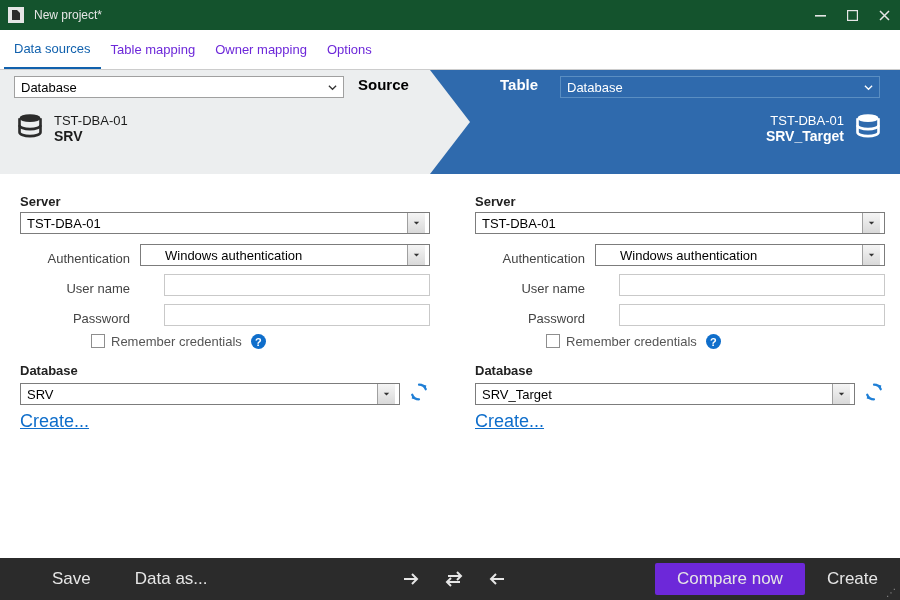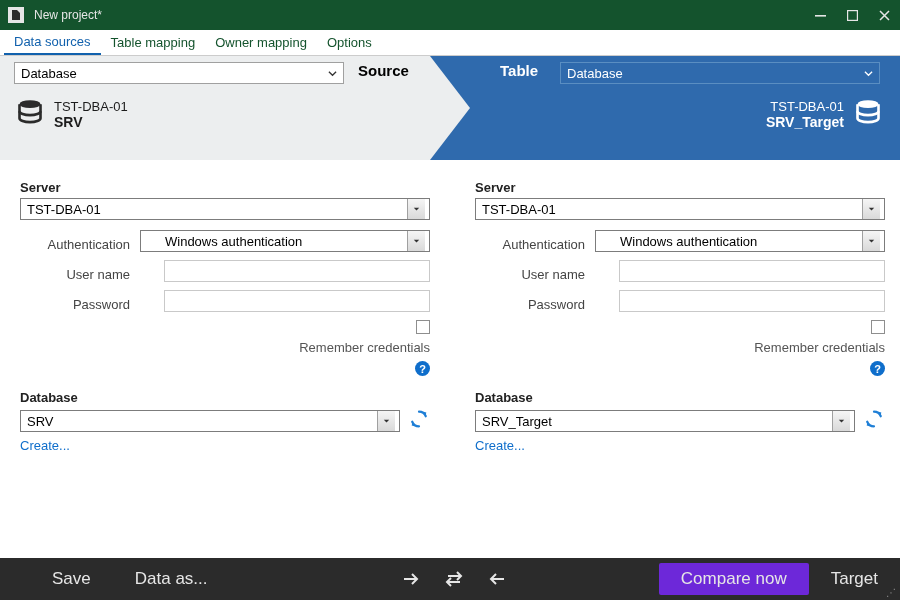--- a/index.html
+++ b/index.html
@@ -3,22 +3,22 @@
 <meta charset="utf-8">
 <style>
   * { box-sizing: border-box; font-family: "Segoe UI", Tahoma, sans-serif; }
   html, body { margin: 0; padding: 0; width: 900px; height: 600px; overflow: hidden; background: #fff; }
   .titlebar { height: 30px; background: #14532d; display: flex; align-items: center; color: #e6e6e6; }
   .titlebar .logo { width: 20px; height: 20px; margin: 0 8px 0 6px; display: flex; align-items: center; justify-content: center; }
   .titlebar .logo svg { width: 16px; height: 16px; }
   .titlebar .title { font-size: 12px; flex: 1; }
   .winbtn { width: 32px; height: 30px; display: flex; align-items: center; justify-content: center; color: #e6e6e6; cursor: pointer; }
   .winbtn svg { width: 11px; height: 11px; }
-  .tabbar { height: 26px; background: #fff; display: flex; align-items: stretch; border-bottom: 1px solid #ccc; padding-left: 4px; }
-  .tab { font-size: 13px; color: #14532d; padding: 0 10px; display: flex; align-items: center; cursor: pointer; }
+  .tabbar { height: 40px; background: #fff; display: flex; align-items: stretch; border-bottom: 1px solid #ccc; padding-left: 4px; }
+  .tab { font-size: 13px; color: #6d28d9; padding: 0 10px; display: flex; align-items: center; cursor: pointer; }
   .tab.active { color: #1161ad; border-bottom: 2px solid #1161ad; }
   .srcbar { height: 104px; position: relative; background: #eceeef; }
   .srcbar .right { position: absolute; left: 430px; right: 0; top: 0; bottom: 0; background: #2f6aad; }
   .srcbar .arrow { position: absolute; left: 430px; top: 0; width: 0; height: 0; border-top: 52px solid transparent; border-bottom: 52px solid transparent; border-left: 40px solid #eceeef; }
   .type-dd { position: absolute; left: 14px; top: 6px; width: 330px; height: 22px; background: #fff; border: 1px solid #a0a0a0; font-size: 13px; display: flex; align-items: center; padding: 0 6px; cursor: pointer; }
   .type-dd .caret, .combo .caret { margin-left: auto; }
   .type-dd.right-dd { left: 560px; width: 320px; background: #2f6aad; border-color: #5a8ec2; color: #fff; }
   .src-label { position: absolute; left: 358px; top: 6px; font-weight: bold; font-size: 15px; }
   .tgt-label { position: absolute; left: 500px; top: 6px; font-weight: bold; font-size: 15px; color: #fff; }
   .db-block-left { position: absolute; left: 16px; top: 42px; display: flex; align-items: center; gap: 10px; color: #1c1c1c; }
@@ -32,28 +32,28 @@
   .col.left { left: 20px; }
   .col.right { left: 475px; }
   .fld-label { font-size: 13px; color: #222; margin-bottom: 3px; }
   .fld-label.bold { font-weight: bold; }
   .combo { height: 22px; border: 1px solid #7c7c7c; background: #fff; display: flex; align-items: center; font-size: 13px; padding: 0 4px 0 6px; cursor: pointer; margin-bottom: 10px; }
   .combo .btn { width: 18px; height: 20px; margin-left: auto; background: linear-gradient(#f5f5f5,#d9d9d9); border-left: 1px solid #a0a0a0; display: flex; align-items: center; justify-content: center; }
   .row { display: flex; align-items: flex-end; margin-bottom: 8px; }
   .row .lbl { width: 120px; text-align: right; font-size: 13px; color: #444; padding-right: 10px; }
   .row .ctl { flex: 1; padding-left: 24px; }
   .textbox { height: 22px; border: 1px solid #c9c9c9; background: #fff; width: 100%; }
-  .remember { display: flex; align-items: flex-end; gap: 6px; font-size: 13px; color: #555; margin-left: 71px; cursor: pointer; margin-bottom: 14px; flex-direction: column; }
+  .remember { display: flex; align-items: flex-start; gap: 6px; font-size: 13px; color: #555; margin-left: 71px; cursor: pointer; margin-bottom: 14px; }
   .remember .cb { width: 14px; height: 14px; border: 1px solid #8e8e8e; background: #fff; }
   .help-icon { width: 15px; height: 15px; border-radius: 50%; background: #0f6ecb; color: #fff; font-size: 11px; font-weight: bold; display: inline-flex; align-items: center; justify-content: center; margin-left: 3px; cursor: pointer; }
   .db-row { display: flex; align-items: center; gap: 8px; }
   .db-row .combo { flex: 1; margin-bottom: 0; }
   .refresh-icon svg { width: 22px; height: 22px; }
   .refresh-icon { cursor: pointer; }
-  .create-link { color: #0f6ecb; font-size: 13px; cursor: pointer; margin-top: 4px; display: inline-block; }
+  .create-link { color: #0f6ecb; text-decoration: underline; font-size: 18px; cursor: pointer; margin-top: 4px; display: inline-block; }
   .footer { position: absolute; left: 0; right: 0; bottom: 0; height: 42px; background: #2b2b2b; display: flex; align-items: center; color: #e6e6e6; }
   .fbtn { font-size: 17px; padding: 0 22px; height: 32px; display: flex; align-items: center; justify-content: center; cursor: pointer; border-radius: 2px; }
   .fbtn.prim { background: #6d28d9; min-width: 150px; }
   .resizer { position: absolute; right: 2px; bottom: 2px; color: #888; font-size: 10px; letter-spacing: 2px; }
   .caret svg { width: 9px; height: 9px; }
 </style>
 </head>
 <body>
 
 <div class="titlebar">
@@ -267,15 +267,15 @@
         <path d="M4 5h12M13 1l4 4-4 4M16 11H4M7 7l-4 4 4 4" fill="none" stroke="#e6e6e6" stroke-width="2"></path>
       </svg>
     </div>
   <div class="fbtn" style="padding:0 12px">
       <svg width="18" height="14" viewBox="0 0 18 14">
         <path d="M16 7H4M8 2L3 7l5 5" fill="none" stroke="#e6e6e6" stroke-width="2"></path>
       </svg>
     </div>
   <div style="flex:1"></div>
   <div class="fbtn prim">Compare now</div>
-  <div class="fbtn">Target</div>
+  <div class="fbtn">Create</div>
   <div class="resizer">⋰</div>
 </div>
 
 </body></html>

